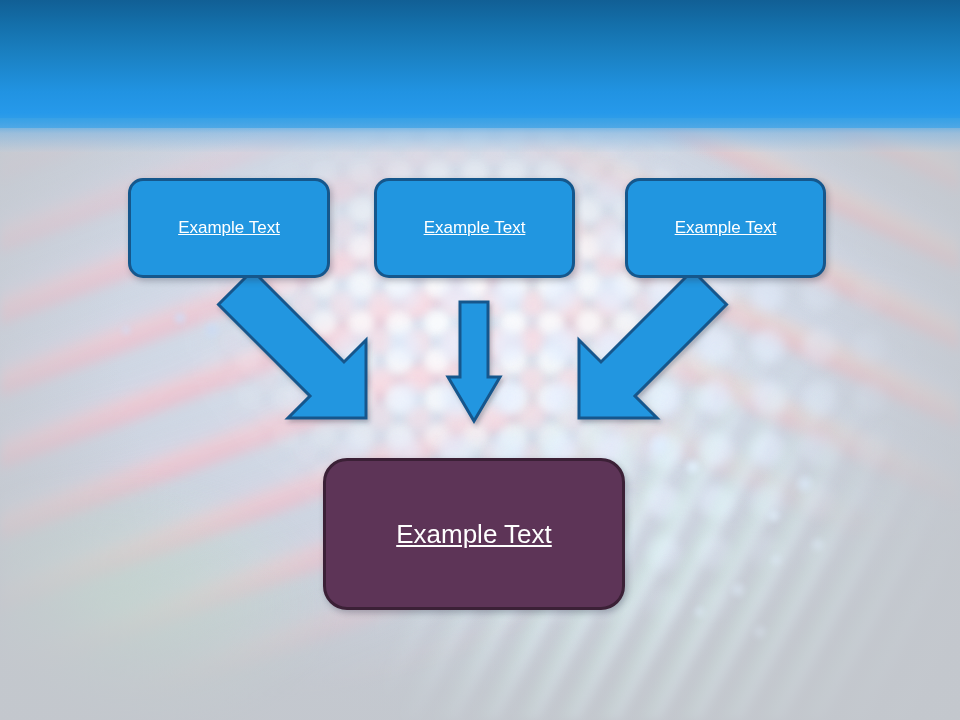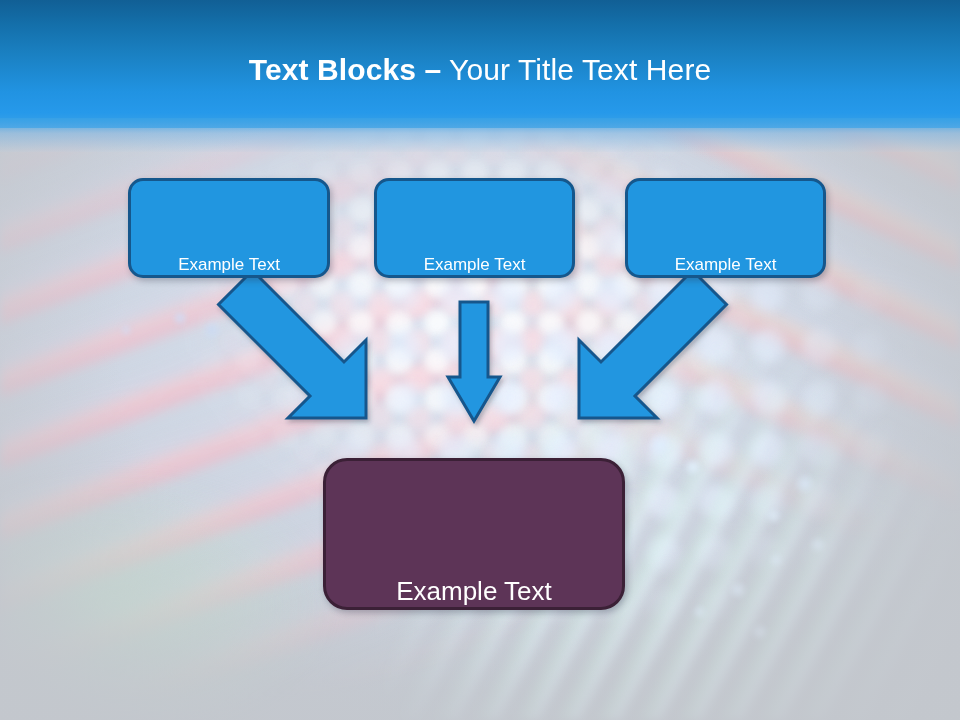--- a/index.html
+++ b/index.html
@@ -166,25 +166,26 @@
     white-space: nowrap;
   }
   .slide-title .t-strong { font-weight: bold; }
   .slide-title .t-light  { font-weight: normal; }
 
   
   .node {
     position: absolute;
     box-sizing: border-box;
     display: flex;
-    align-items: flex-end;
+    align-items: center;
     justify-content: center;
     color: #ffffff;
     text-align: center;
     box-shadow: 2px 3px 6px rgba(40,50,70,0.30);
+    text-decoration: underline;
   }
   .node-blue {
     background: #2196e0;
     border: 3px solid #15578c;
     border-radius: 15px;
     font-size: 17px;
   }
   .node-purple {
     background: #5d3457;
     border: 3px solid #3b2036;
@@ -209,23 +210,20 @@
   <div class="bg-layer bg-tint-green"></div>
   <div class="bg-layer bg-dots"></div>
   <div class="bg-layer bg-dots-2"></div>
   <div class="bg-layer bg-rays"></div>
   <div class="bg-layer bg-bokeh"></div>
   <div class="bg-layer bg-vignette"></div>
 
   <div class="header-band"></div>
   <div class="header-fade"></div>
 
-  <div class="slide-title">
-    <span class="t-strong">Text Blocks –</span><span class="t-light"> Your Title Text Here</span>
-  </div>
 
   <svg class="arrow-layer" width="960" height="720" viewBox="0 0 960 720">
     <g filter="url(#arrowShadow)">
 
       <polygon fill="#2196e0" stroke="#15578c" stroke-width="3" stroke-linejoin="miter" points="232.5,290.5 252.5,270.5 344.0,362.0 366.0,340.0 366.0,418.0 288.0,418.0 310.0,396.0 218.5,304.5"></polygon>
 
       <polygon fill="#2196e0" stroke="#15578c" stroke-width="3" stroke-linejoin="miter" points="460,302 488,302 488,377 500,377 474,421 448,377 460,377"></polygon>
 
       <polygon fill="#2196e0" stroke="#15578c" stroke-width="3" stroke-linejoin="miter" points="712.5,290.5 726.5,304.5 635.0,396.0 657.0,418.0 579.0,418.0 579.0,340.0 601.0,362.0 692.5,270.5"></polygon>
     </g>

